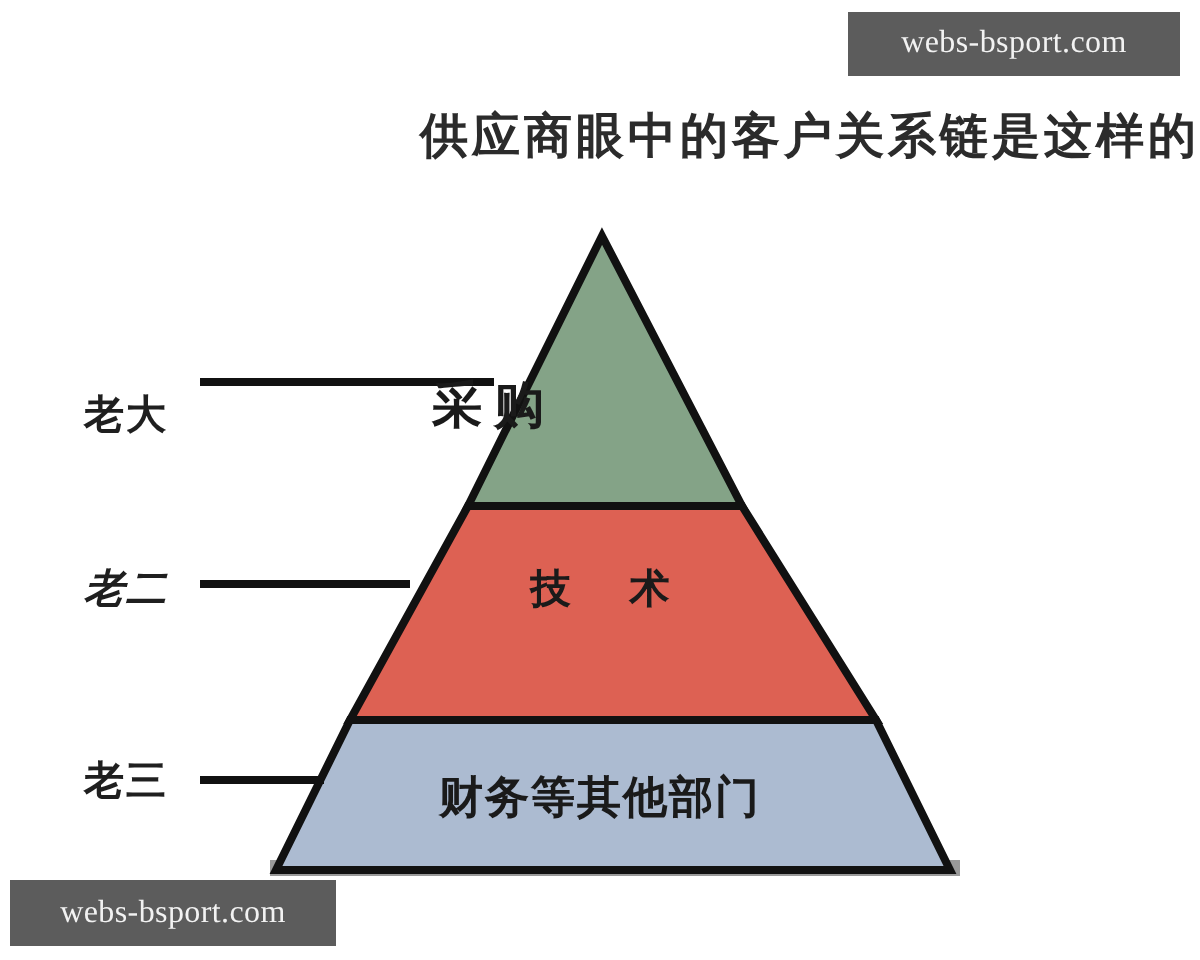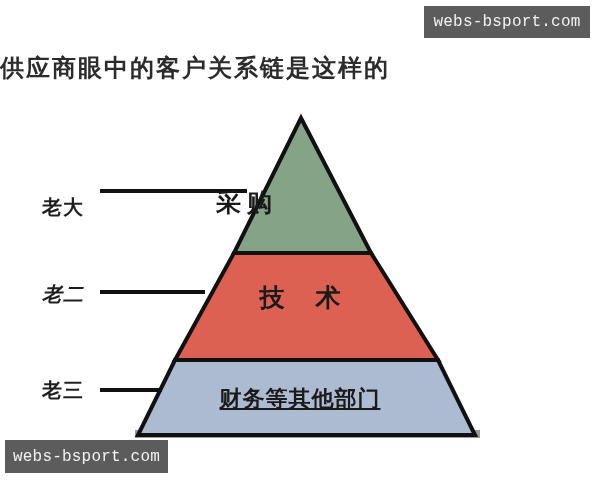--- a/index.html
+++ b/index.html
@@ -17,21 +17,21 @@
     height: 480px;
     background: #ffffff;
     overflow: hidden;
   }
 
   
   .watermark {
     position: absolute;
     background: #5c5c5c;
     color: #f2f2f2;
-    font-family: Liberation Mono, monospace;
+    font-family: Liberation Serif, serif;
     font-size: 16px;
     letter-spacing: 0.2px;
     display: flex;
     align-items: center;
     justify-content: center;
     white-space: nowrap;
     text-align: center;
   }
   #wm-top {
     right: 10px;
@@ -45,21 +45,21 @@
     width: 163px;
     height: 33px;
   }
 
   
   #title {
     position: absolute;
     left: 0;
     top: 52px;
     width: 600px;
-    text-align: left;
+    text-align: right;
     font-family: "Liberation Sans", "DejaVu Sans", sans-serif;
     font-size: 24px;
     font-weight: 600;
     color: #2b2b2b;
     letter-spacing: 2px;
   }
 
   
   #pyramid-svg {
     position: absolute;
@@ -79,30 +79,29 @@
     white-space: nowrap;
   }
   #tier-label-0 {
     left: 0; top: 186px; width: 488px;
     font-size: 25px;
     letter-spacing: 6px;
     text-indent: 6px;
   }
   #tier-label-1 {
     left: 0; top: 281px; width: 600px;
-    font-size: 25px;
+    font-size: 20px;
     letter-spacing: 12px;
     text-indent: 12px;
   }
   #tier-label-2 {
     left: 0; top: 384px; width: 600px;
     font-size: 22px;
     letter-spacing: 1px;
     font-weight: 700;
-    text-decoration: underline;
   }
 
   
   .rank-label {
     position: absolute;
     font-family: "Liberation Sans", "DejaVu Sans", sans-serif;
     font-size: 20px;
     font-weight: 600;
     color: #1f1f1f;
     letter-spacing: 1px;

